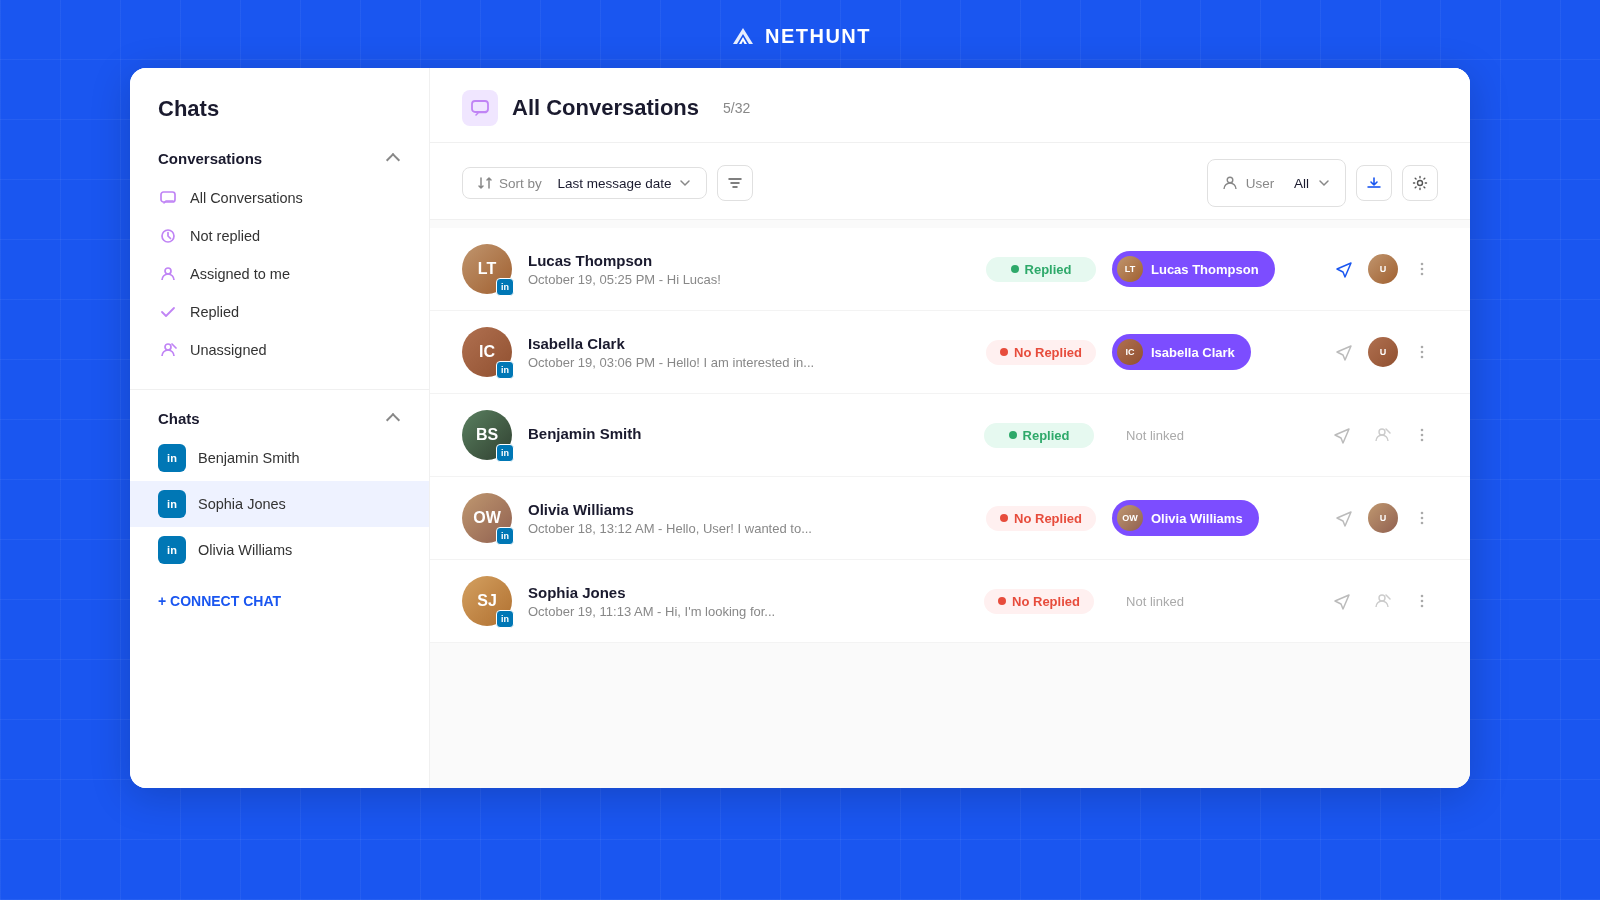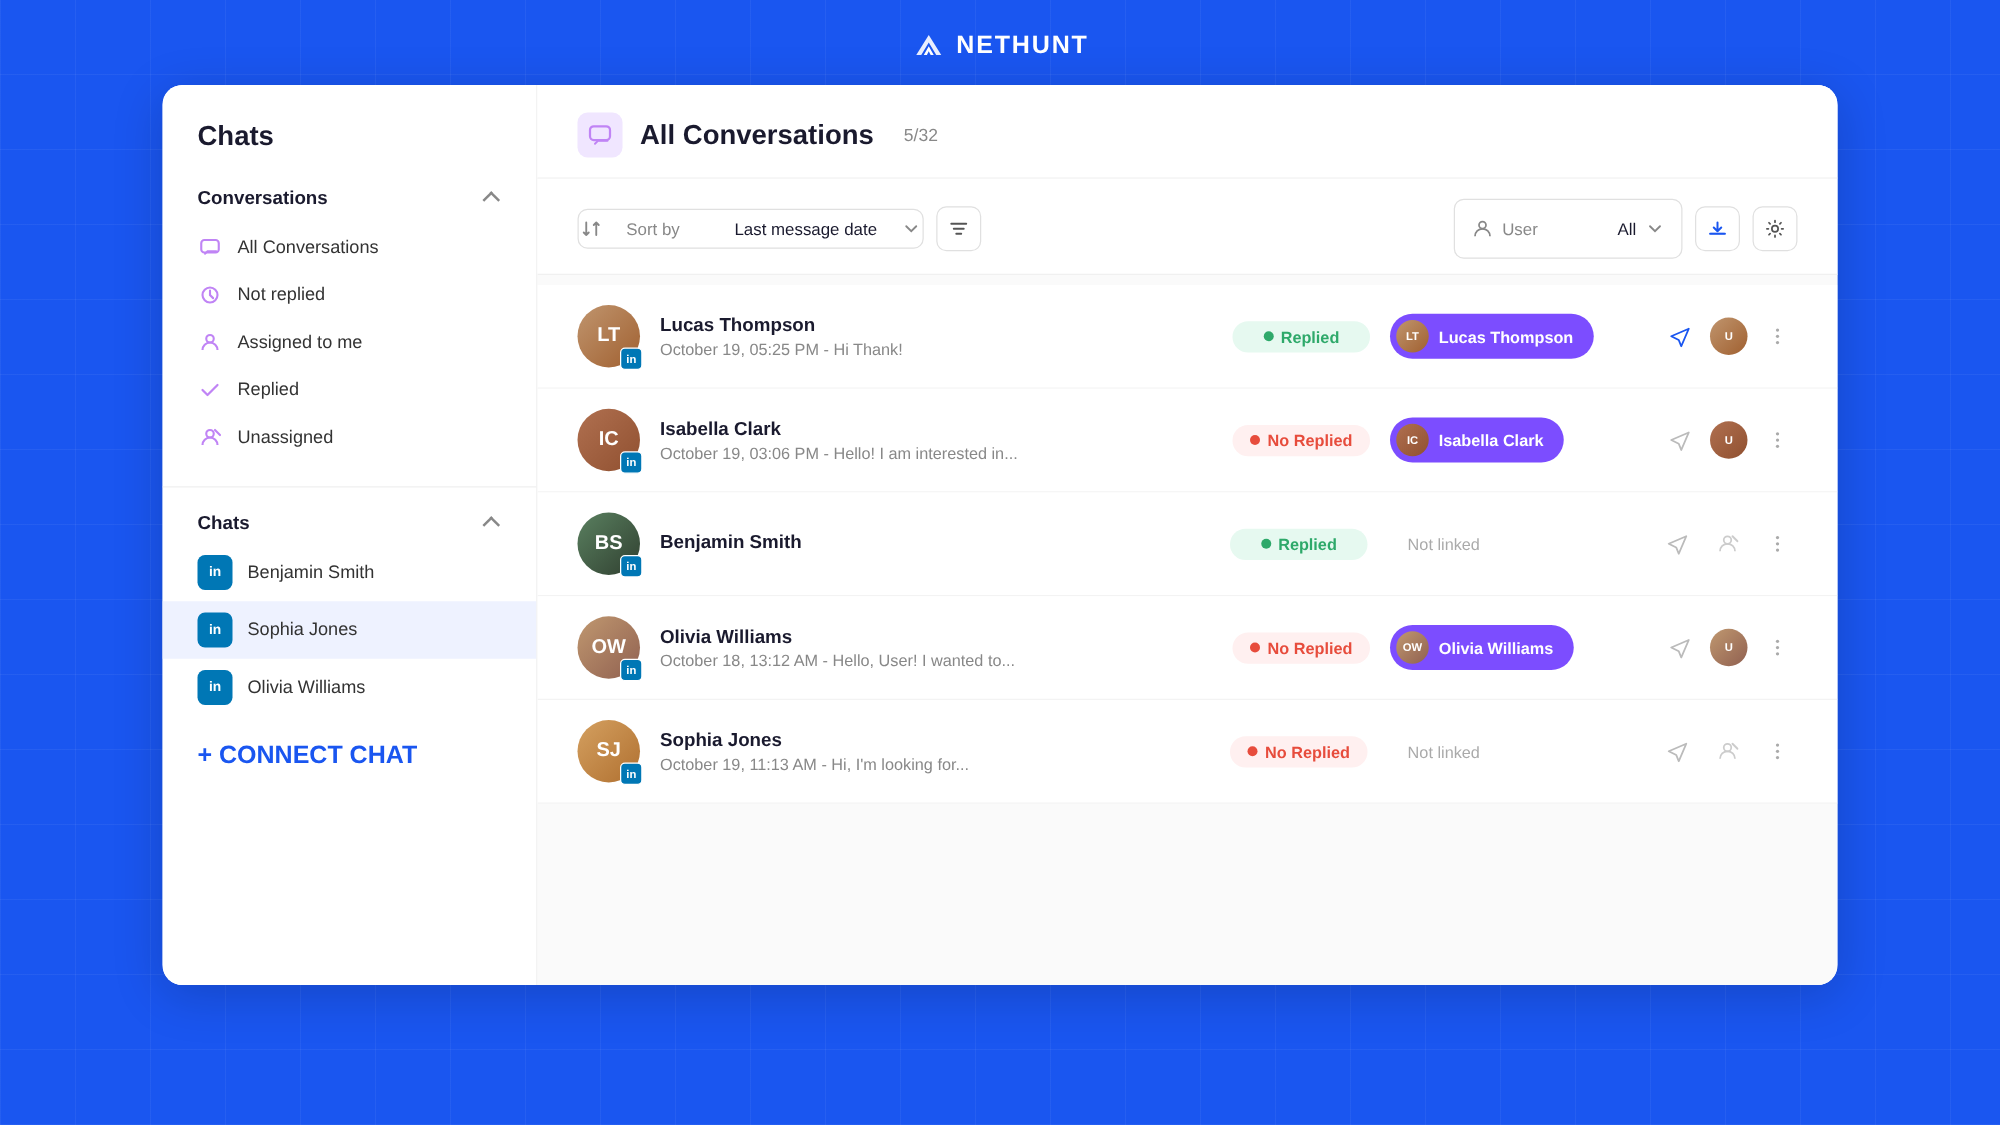--- a/index.html
+++ b/index.html
@@ -154,21 +154,21 @@
       font-size: 11px;
       font-weight: 700;
       flex-shrink: 0;
     }
     .connect-chat-btn {
       display: flex;
       align-items: center;
       gap: 8px;
       padding: 12px 28px;
       color: #1a56f0;
-      font-size: 20px;
+      font-size: 14px;
       font-weight: 600;
       cursor: pointer;
       margin-top: 8px;
     }
     .divider {
       height: 1px;
       background: #f0f0f0;
       margin: 8px 0;
     }
     
@@ -214,22 +214,22 @@
       display: flex;
       align-items: center;
       gap: 10px;
       padding: 16px 32px 12px;
       background: white;
       border-bottom: 1px solid #f0f0f0;
     }
     .sort-btn {
       display: flex;
       align-items: center;
-      gap: 20px;
-      padding: 7px 2px;
+      gap: 6px;
+      padding: 7px 14px;
       border: 1.5px solid #e0e0e0;
       border-radius: 8px;
       background: white;
       font-size: 13.5px;
       color: #333;
       cursor: pointer;
     }
     .sort-btn span.sort-by {
       color: #888;
     }
@@ -261,21 +261,20 @@
       font-size: 13.5px;
       color: #333;
       cursor: pointer;
     }
     .user-filter .label {
       color: #888;
     }
     .user-filter .value {
       font-weight: 500;
       color: #1a1a2e;
-      margin-left: 44px;
     }
     .spacer { flex: 1; }
     
     .conversation-list {
       flex: 1;
       overflow-y: auto;
       padding: 8px 0;
     }
     .conv-row {
       display: flex;
@@ -611,21 +610,21 @@
       <div class="conv-row">
         <div class="avatar-wrap">
           <div class="avatar-circle av-lucas">
             <span class="avatar-face">LT</span>
           </div>
           <div class="avatar-li-badge">in</div>
         </div>
         <div class="conv-info">
           <div class="conv-name">Lucas Thompson</div>
           <div class="conv-preview">
-            <span>October 19, 05:25 PM</span> - <span>Hi Thank!</span>
+            <span>October 19, 05:25 PM</span> - <span>Hi Lucas!</span>
           </div>
         </div>
         <div class="conv-status status-replied">
           <span class="status-dot dot-green"></span>
           <span>Replied</span>
         </div>
         <div class="conv-assignee">
           <div class="assignee-pill">
             <div class="assignee-avatar av-lucas">
                 <span style="font-size:9px;font-weight:700;color:white">LT</span>

